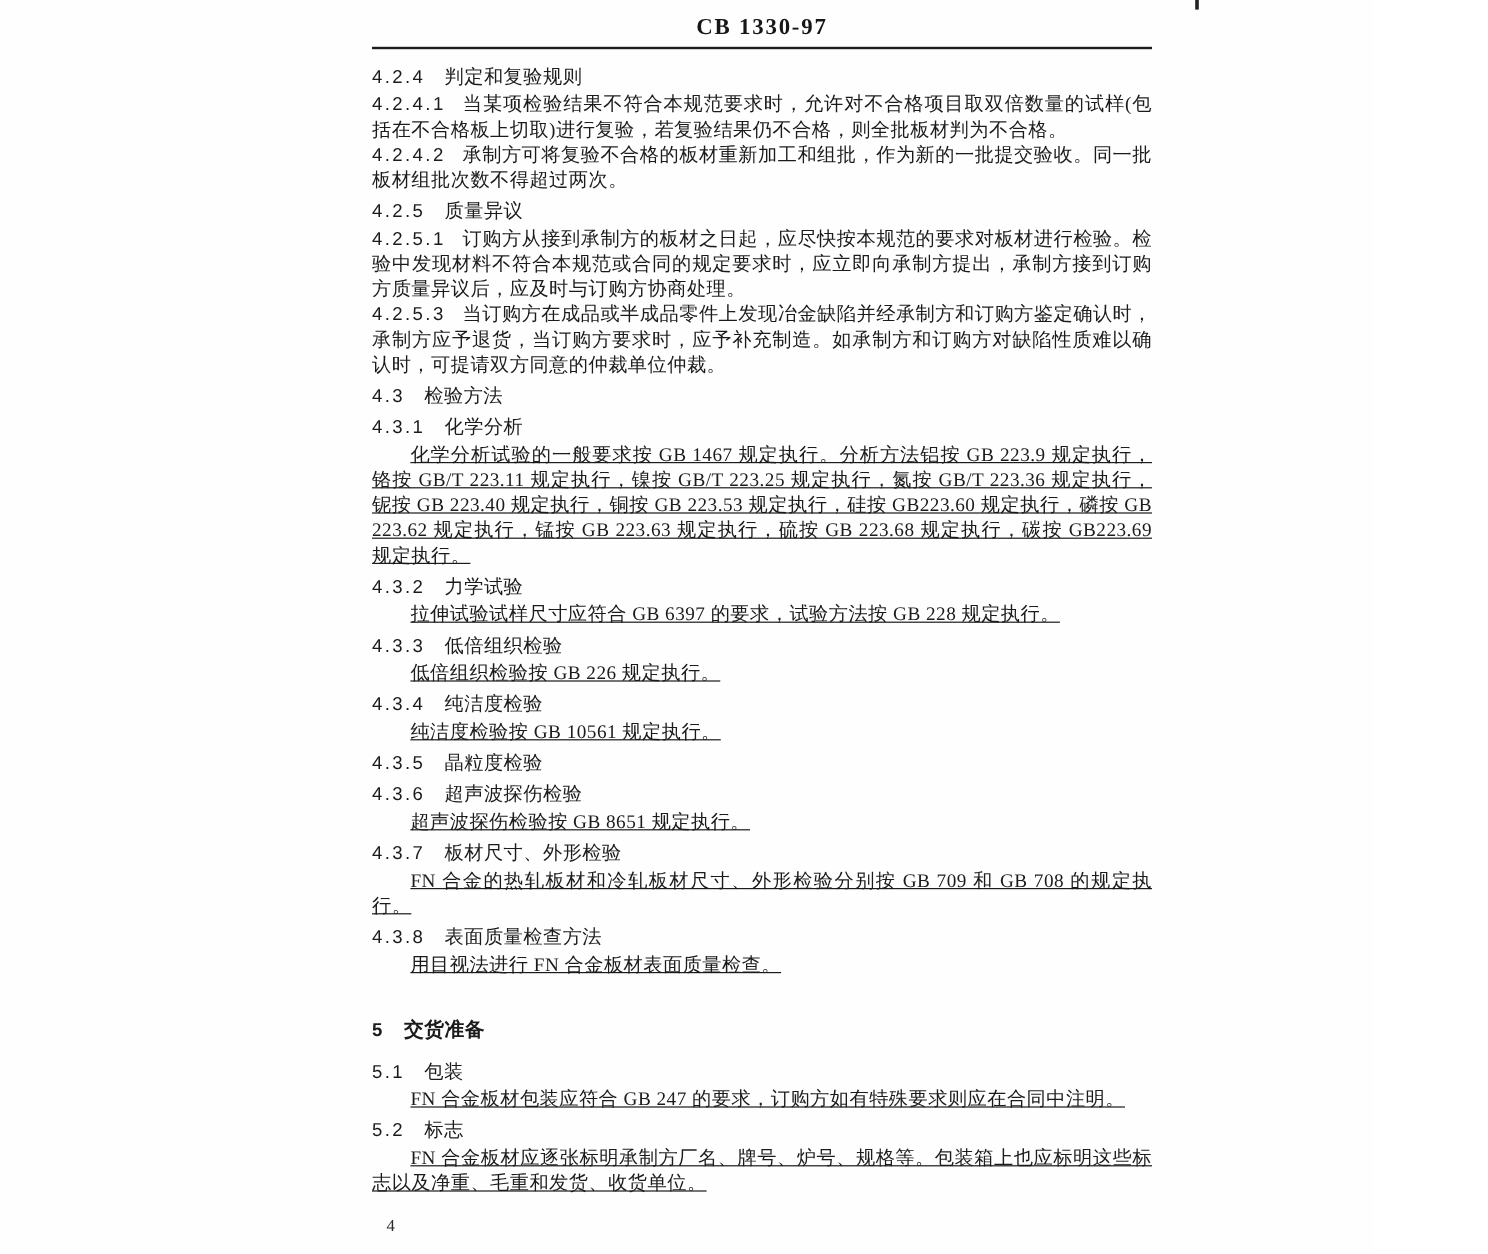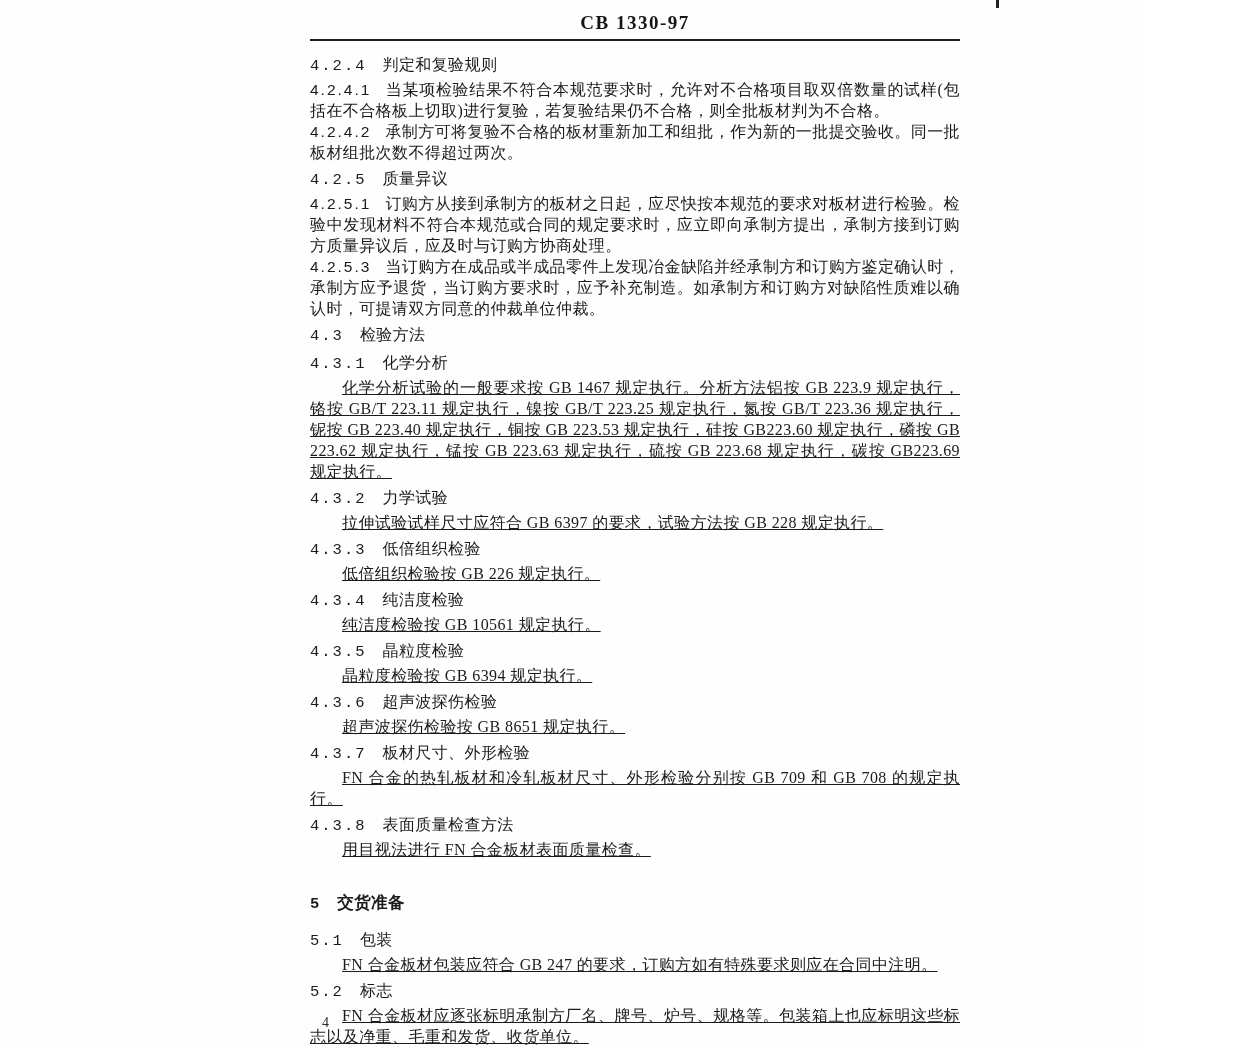--- a/index.html
+++ b/index.html
@@ -53,21 +53,21 @@
   }
   .chapter-heading {
     font-weight: 700;
     font-size: 16.5px;
     margin: 32px 0 14px 0;
     white-space: nowrap;
   }
   .sec-num {
     letter-spacing: 2px;
     margin-right: 16px;
-    font-family: Liberation Mono, monospace;
+    font-family: Liberation Sans, sans-serif;
     font-size: 15.5px;
   }
   .chapter-heading .sec-num { font-weight: 700; }
   .doc-body p {
     text-align: justify;
     margin: 0;
   }
   .para-num {
     letter-spacing: 2px;
     margin-right: 14px;
@@ -104,21 +104,20 @@
         <div class="section-heading"><span class="sec-num">4.3</span><span class="sec-title">检验方法</span></div>
         <div class="section-heading"><span class="sec-num">4.3.1</span><span class="sec-title">化学分析</span></div>
         <p class="indent-para"><span>化学分析试验的一般要求按 GB 1467 规定执行。分析方法铝按 GB 223.9 规定执行，铬按 GB/T 223.11 规定执行，镍按 GB/T 223.25 规定执行，氮按 GB/T 223.36 规定执行，铌按 GB 223.40 规定执行，铜按 GB 223.53 规定执行，硅按 GB223.60 规定执行，磷按 GB 223.62 规定执行，锰按 GB 223.63 规定执行，硫按 GB 223.68 规定执行，碳按 GB223.69 规定执行。</span></p>
         <div class="section-heading"><span class="sec-num">4.3.2</span><span class="sec-title">力学试验</span></div>
         <p class="indent-para"><span>拉伸试验试样尺寸应符合 GB 6397 的要求，试验方法按 GB 228 规定执行。</span></p>
         <div class="section-heading"><span class="sec-num">4.3.3</span><span class="sec-title">低倍组织检验</span></div>
         <p class="indent-para"><span>低倍组织检验按 GB 226 规定执行。</span></p>
         <div class="section-heading"><span class="sec-num">4.3.4</span><span class="sec-title">纯洁度检验</span></div>
         <p class="indent-para"><span>纯洁度检验按 GB 10561 规定执行。</span></p>
         <div class="section-heading"><span class="sec-num">4.3.5</span><span class="sec-title">晶粒度检验</span></div>
-        <p class="indent-para"><span>晶粒度检验按 GB 6394 规定执行。</span></p>
         <div class="section-heading"><span class="sec-num">4.3.6</span><span class="sec-title">超声波探伤检验</span></div>
         <p class="indent-para"><span>超声波探伤检验按 GB 8651 规定执行。</span></p>
         <div class="section-heading"><span class="sec-num">4.3.7</span><span class="sec-title">板材尺寸、外形检验</span></div>
         <p class="indent-para"><span>FN 合金的热轧板材和冷轧板材尺寸、外形检验分别按 GB 709 和 GB 708 的规定执行。</span></p>
         <div class="section-heading"><span class="sec-num">4.3.8</span><span class="sec-title">表面质量检查方法</span></div>
         <p class="indent-para"><span>用目视法进行 FN 合金板材表面质量检查。</span></p>
         <div class="chapter-heading"><span class="sec-num">5</span><span class="sec-title">交货准备</span></div>
         <div class="section-heading"><span class="sec-num">5.1</span><span class="sec-title">包装</span></div>
         <p class="indent-para"><span>FN 合金板材包装应符合 GB 247 的要求，订购方如有特殊要求则应在合同中注明。</span></p>
         <div class="section-heading"><span class="sec-num">5.2</span><span class="sec-title">标志</span></div>

